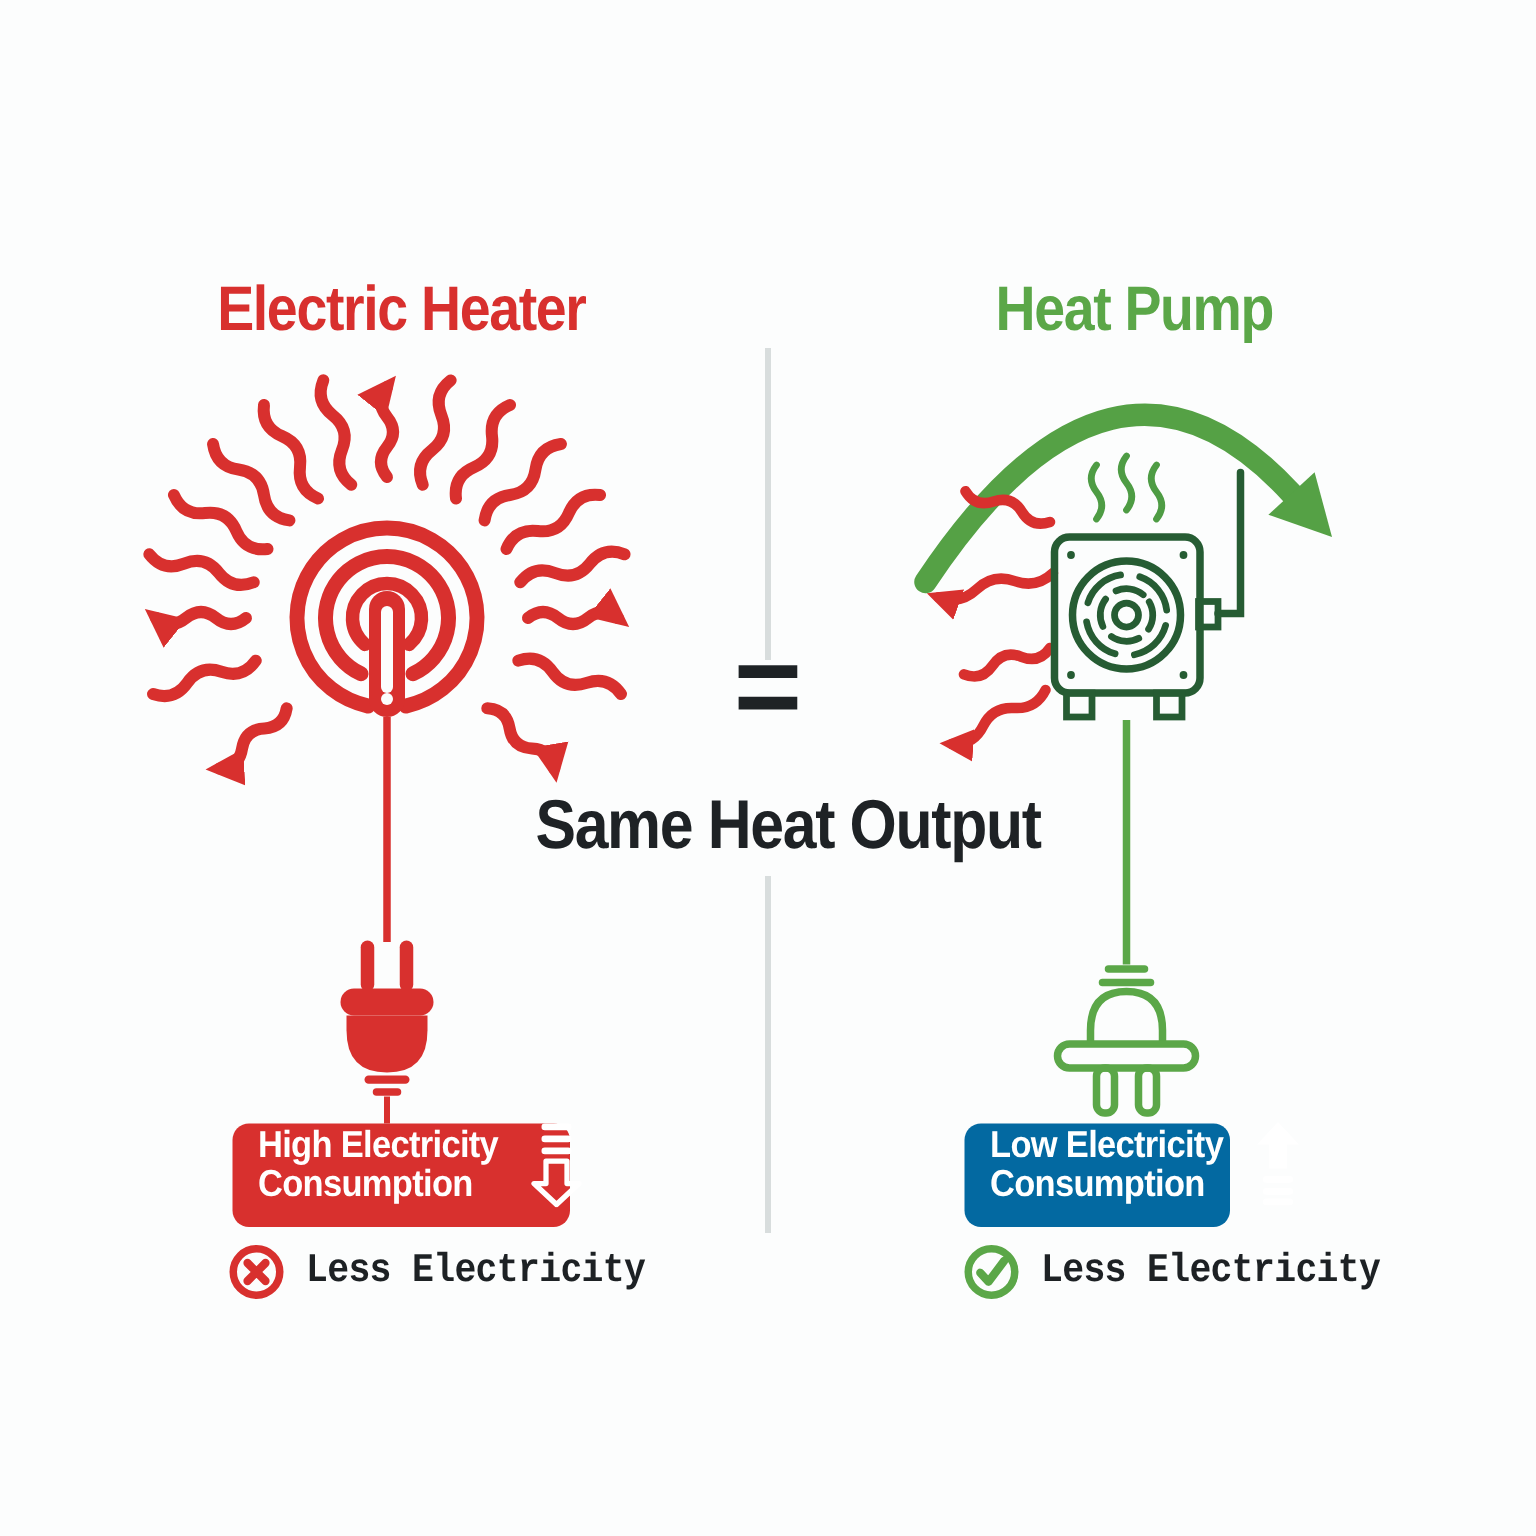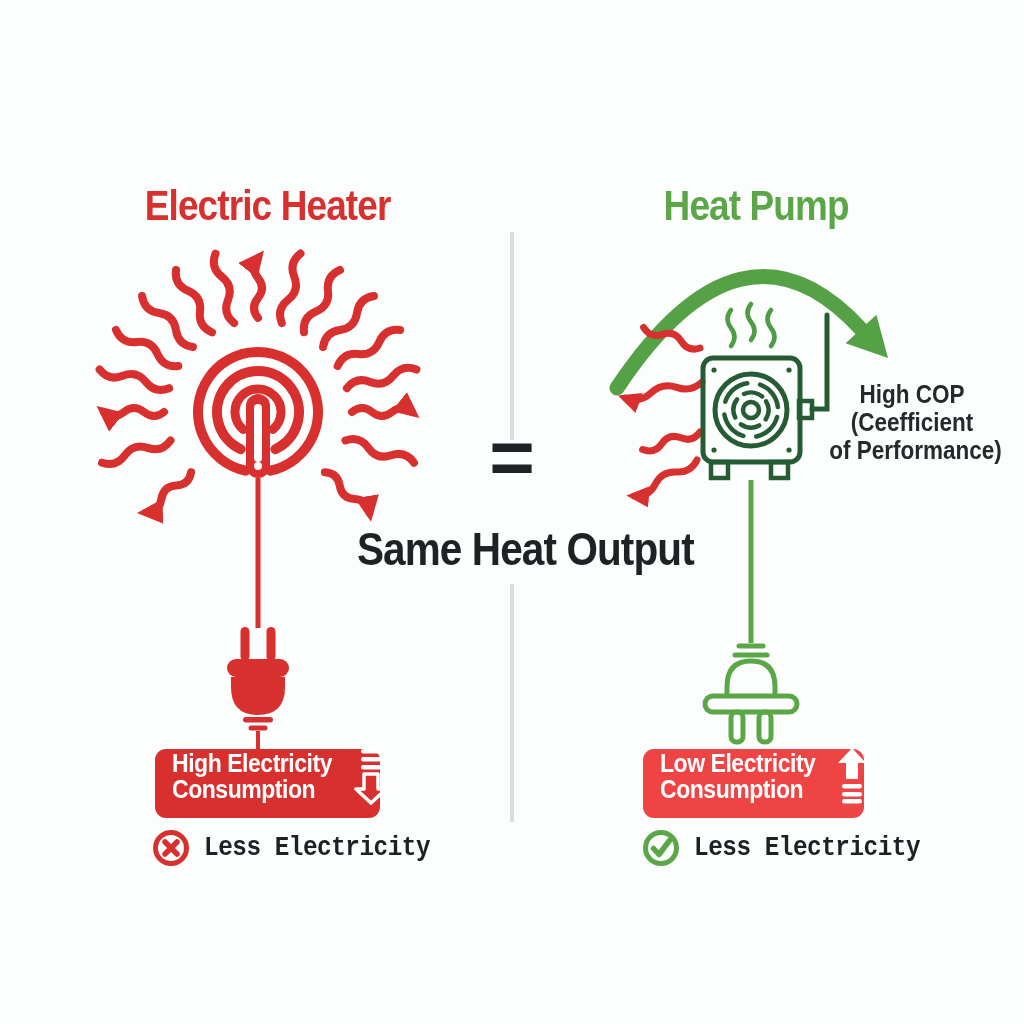--- a/index.html
+++ b/index.html
@@ -24,21 +24,21 @@
        font-size:25px;font-weight:700;color:#26292c;line-height:28px;}
   .cop div{white-space:nowrap;transform:scaleX(.9);transform-origin:50% 50%;}
 
   .divider{width:4px;background:#d8dddd;left:510px;}
   .divider.top{top:232px;height:208px;}
   .divider.bottom{top:584px;height:238px;}
 
   .badge{height:69px;border-radius:11px;display:flex;align-items:center;
          padding:0 10px 16px 17px;box-sizing:border-box;}
   .badge-red{left:155px;top:749px;width:225px;background:#d8302e;}
-  .badge-green{left:643px;top:749px;width:221px;background:#ef4444;}
+  .badge-green{left:643px;top:749px;width:177px;background:#0369a1;}
   .badge-text{flex:1;color:#fff;font-size:25px;font-weight:700;line-height:26px;
               letter-spacing:-.5px;}
   .badge-text div{transform:scaleX(.92);transform-origin:0 50%;white-space:nowrap;}
   .badge-icon{flex:0 0 auto;margin-left:4px;}
 
   .note{display:flex;align-items:center;gap:14px;height:40px;font-family:Liberation Mono, monospace;}
   .note-left{left:152px;top:828px;}
   .note-right{left:642px;top:828px;}
   .note-label{font-size:27px;font-weight:700;color:#1d2124;letter-spacing:-.5px;
               display:inline-block;transform:scaleX(.9);transform-origin:0 50%;white-space:nowrap;}
@@ -148,25 +148,20 @@
     <span class="cond">Same Heat Output</span>
   </div>
 
   <div class="abs title title-left">
     <span class="cond">Electric Heater</span>
   </div>
   <div class="abs title title-right">
     <span class="cond">Heat Pump</span>
   </div>
 
-  <div class="abs cop">
-    <div>High COP</div>
-    <div>(Ceefficient</div>
-    <div>of Performance)</div>
-  </div>
 
   <div class="abs badge badge-red">
     <div class="badge-text">
       <div>High Electricity</div>
       <div>Consumption</div>
     </div>
     <svg class="badge-icon" width="38" height="58" viewBox="0 0 38 58">
       <rect x="11" y="2" width="20" height="4.5" rx="2.2" fill="#fff"></rect>
       <rect x="11" y="10" width="20" height="4.5" rx="2.2" fill="#fff"></rect>
       <rect x="11" y="18" width="20" height="4.5" rx="2.2" fill="#fff"></rect>

